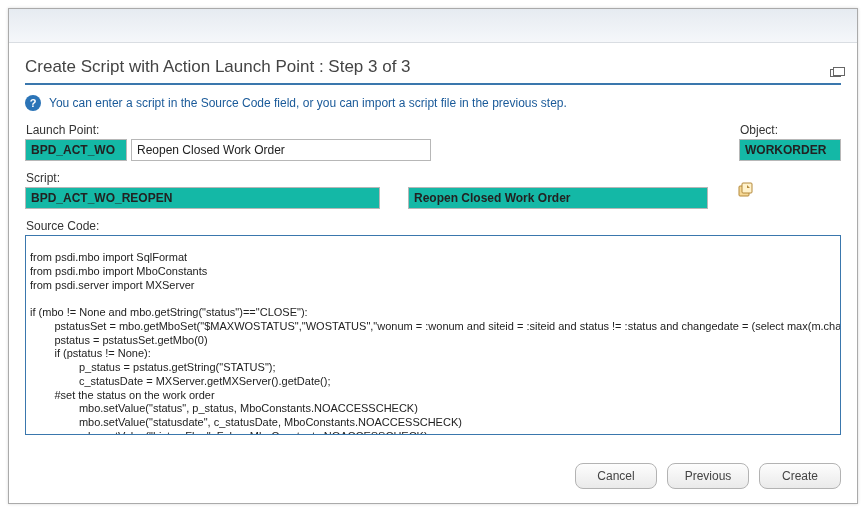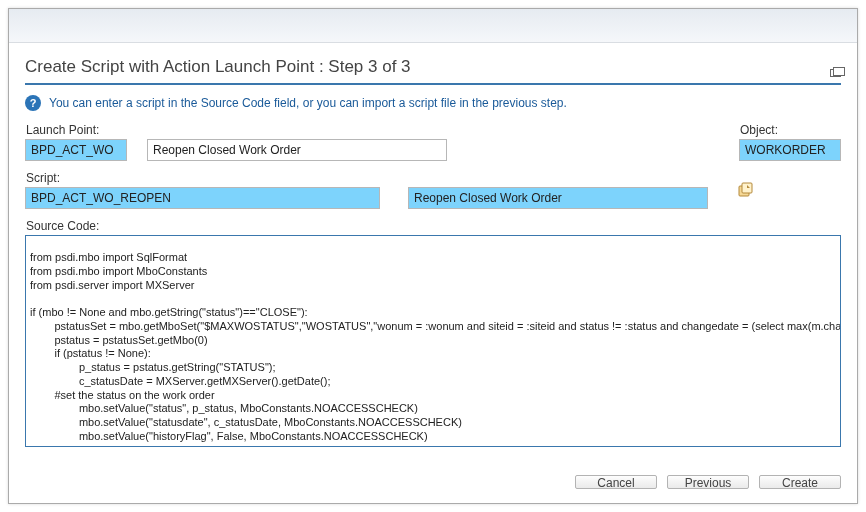--- a/index.html
+++ b/index.html
@@ -67,38 +67,39 @@
   background: #2b74b7;
   color: #fff;
   font-weight: bold;
   font-size: 11px;
   display: flex;
   align-items: center;
   justify-content: center;
 }
 .fields-row {
   display: flex;
-  gap: 20px;
+  gap: 4px;
   align-items: flex-end;
 }
 .field-group { display: flex; flex-direction: column; }
 .field-label { color: #333; margin-bottom: 2px; padding-left: 1px; }
 input[type=text], textarea {
   font-family: Arial, Helvetica, sans-serif;
   font-size: 12px;
   color: #222;
 }
 input[type=text] {
   height: 22px;
   padding: 1px 5px;
   border: 1px solid #b7b7b7;
   background: #fff;
 }
 input.disabled-look {
-  background: #7dd3fc;
+  background: #14b8a6;
+  font-weight: bold;
 }
 .spacer-grow { flex: 1; }
 .script-row {
   display: flex;
   gap: 28px;
   align-items: flex-end;
   margin-top: 10px;
 }
 .lookup-icon {
   width: 18px; height: 18px;
@@ -126,24 +127,24 @@
   color: #222;
 }
 .button-bar {
   display: flex;
   justify-content: flex-end;
   gap: 10px;
   padding: 16px 16px 14px 16px;
 }
 button.action {
   min-width: 82px;
-  height: 14px;
+  height: 26px;
   border: 1px solid #b3b3b3;
   background: linear-gradient(#fdfdfd, #eaeaea);
-  border-radius: 2px;
+  border-radius: 8px;
   color: #444;
   font-size: 12px;
   cursor: pointer;
 }
 </style>
 </head>
 <body>
 
 <div class="dialog">
   <div class="dialog-header-strip"></div>

